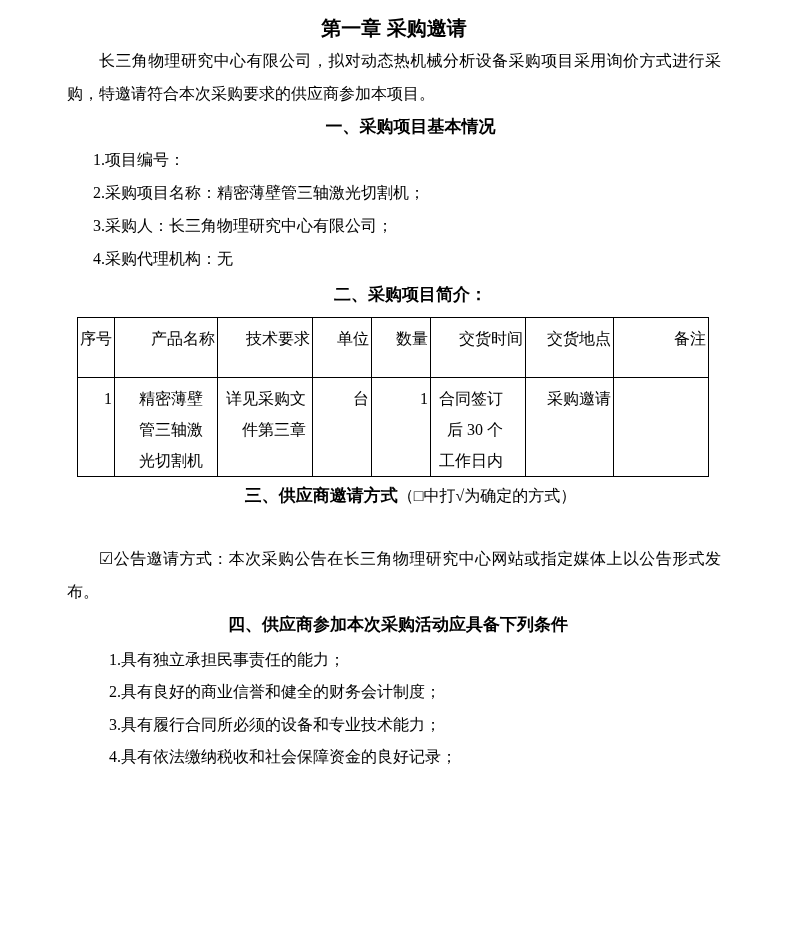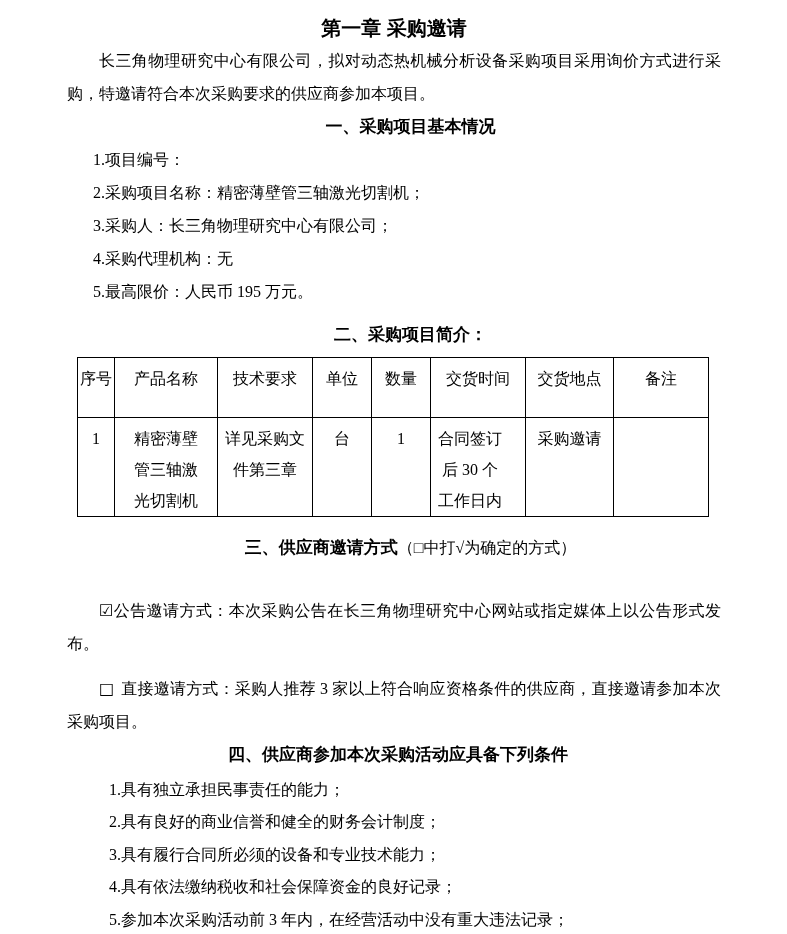--- a/index.html
+++ b/index.html
@@ -49,43 +49,43 @@
     margin-left: 26px;
   }
   .proc-table {
     border-collapse: collapse;
     table-layout: fixed;
     margin: 6px 0 0 10px;
     width: 631px;
   }
   .proc-table td {
     border: 1px solid #000000;
-    text-align: center;
+    text-align: right;
     vertical-align: top;
     line-height: 31px;
     padding: 5px 2px 0 2px;
     overflow: hidden;
   }
   .proc-table tr.hdr td { height: 60px; }
   .proc-table tr.body-row td { height: 96px; }
   .proc-table td.c-name  { padding: 5px 14px 0 14px; }
   .proc-table td.c-tech  { padding: 5px 6px 3px 6px; }
   .proc-table td.c-time  { padding: 5px 22px 0 6px; }
   .option {
     line-height: 33px;
     text-indent: 2em;
     text-align: justify;
   }
   .cb {
     font-family: "DejaVu Sans", sans-serif;
     font-size: 16px;
   }
   .opt2 .cb { margin-right: 7px; }
-  .mt-sec2  { margin-top: 10px; }
-  .mt-sec3  { margin-top: 14px; }
+  .mt-sec2  { margin-top: 3px; }
+  .mt-sec3  { margin-top: 2px; }
   .mt-opt1  { margin-top: 30px; }
   .mt-opt2  { margin-top: 12px; }
   .mt-sec4  { margin-top: 0px; margin-left: 8px; }
   .cond-list { margin-top: 3px; }
   .cond-list .item {
     line-height: 32.4px;
     margin-left: 42px;
   }
 </style>
 </head>
@@ -97,21 +97,20 @@
 
   <p class="para">长三角物理研究中心有限公司，拟对动态热机械分析设备采购项目采用询价方式进行采购，特邀请符合本次采购要求的供应商参加本项目。</p>
 
   <h2 class="sec-heading">一、采购项目基本情况</h2>
 
   <div class="num-list">
     <div class="item">1.项目编号：</div>
     <div class="item">2.采购项目名称：精密薄壁管三轴激光切割机；</div>
     <div class="item">3.采购人：长三角物理研究中心有限公司；</div>
     <div class="item">4.采购代理机构：无</div>
-    <div class="item">5.最高限价：人民币 195 万元。</div>
   </div>
 
   <h2 class="sec-heading mt-sec2">二、采购项目简介：</h2>
 
   <table class="proc-table">
     <colgroup>
       <col style="width:37px">
         <col style="width:103px">
         <col style="width:95px">
         <col style="width:59px">
@@ -141,26 +140,24 @@
       <td>采购邀请</td>
       <td></td>
     </tr>
   </tbody>
     </table>
 
   <h2 class="sec-heading mt-sec3"><span>三、供应商邀请方式</span><span class="note">（□中打√为确定的方式）</span></h2>
 
   <p class="option mt-opt1"><span class="cb">☑</span><span>公告邀请方式：本次采购公告在长三角物理研究中心网站或指定媒体上以公告形式发布。</span></p>
 
-  <p class="option opt2 mt-opt2"><span class="cb">□</span><span>直接邀请方式：采购人推荐 3 家以上符合响应资格条件的供应商，直接邀请参加本次采购项目。</span></p>
 
   <h2 class="sec-heading mt-sec4">四、供应商参加本次采购活动应具备下列条件</h2>
 
   <div class="cond-list">
     <div class="item">1.具有独立承担民事责任的能力；</div>
     <div class="item">2.具有良好的商业信誉和健全的财务会计制度；</div>
     <div class="item">3.具有履行合同所必须的设备和专业技术能力；</div>
     <div class="item">4.具有依法缴纳税收和社会保障资金的良好记录；</div>
-    <div class="item">5.参加本次采购活动前 3 年内，在经营活动中没有重大违法记录；</div>
 
   </div>
 
 </div>
 
 </body></html>

